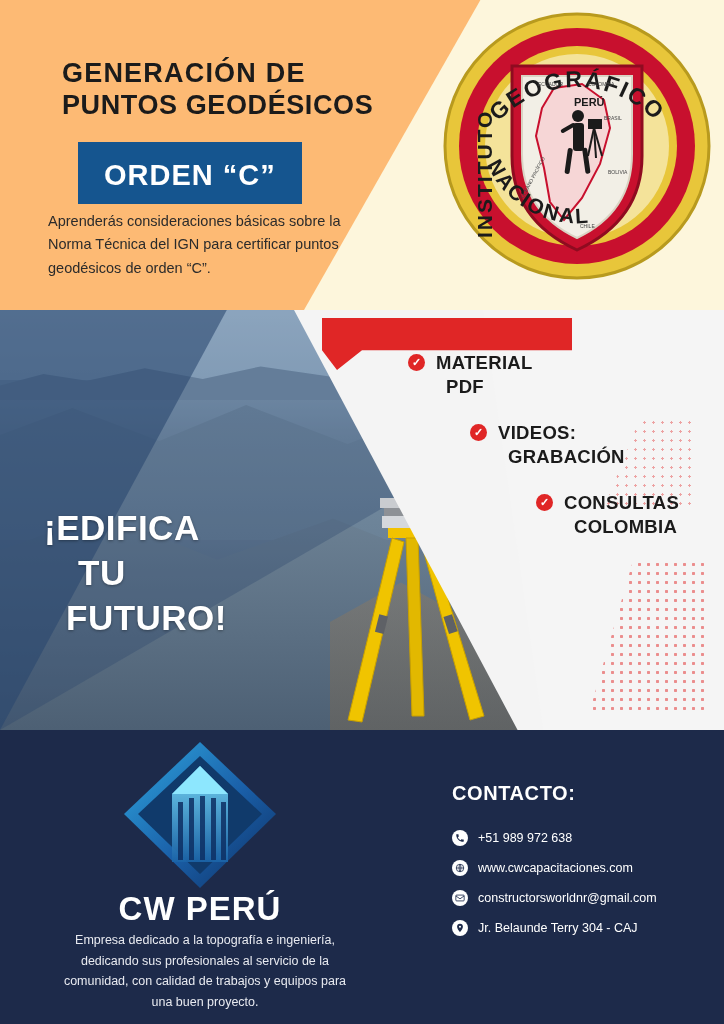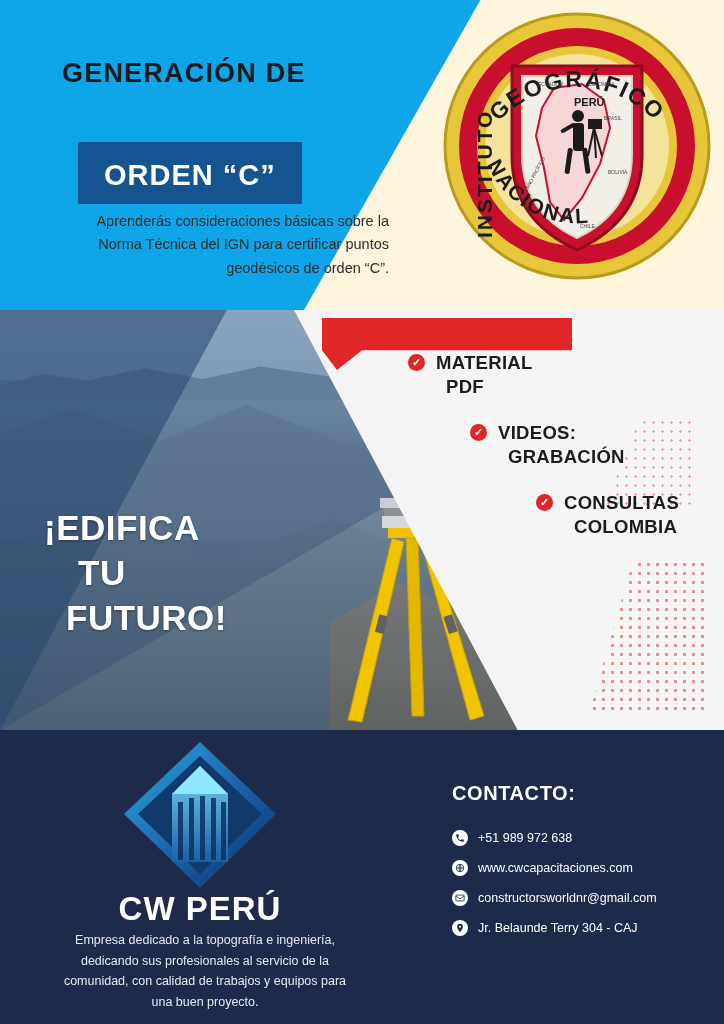--- a/index.html
+++ b/index.html
@@ -19,21 +19,21 @@
     height: 1024px;
     overflow: hidden;
     background: #f2f2f2;
   }
 
   
   .top-section {
     position: absolute;
     left: 0; top: 0;
     width: 724px; height: 310px;
-    background: #0ea5e9;
+    background: #fdba74;
     overflow: hidden;
   }
   .top-cream {
     position: absolute;
     right: 0; top: 0;
     width: 420px; height: 310px;
     background: #fdf6dc;
     clip-path: polygon(42% 0%, 100% 0%, 100% 100%, 0% 100%);
   }
   .top-title {
@@ -60,26 +60,25 @@
     left: 78px; top: 142px;
     background: #15558f;
     color: #ffffff;
     font-size: 29px;
     font-weight: bold;
     letter-spacing: 1px;
     padding: 17px 26px 12px 26px;
   }
   .top-desc {
     position: absolute;
-    left: 69px; top: 210px;
+    left: 48px; top: 210px;
     width: 320px;
     font-size: 14.5px;
     line-height: 1.62;
     color: #2b2b2b;
-    text-align: right;
   }
 
   
   .ign-logo {
     position: absolute;
     left: 432px; top: -12px;
     width: 290px; height: 312px;
   }
   .ign-logo svg { display: block; }
 
@@ -317,20 +316,21 @@
 </head>
 <body>
 
 <div class="poster">
 
   <div class="top-section">
     <div class="top-cream"></div>
 
     <div class="top-title">
       <div class="l1">GENERACIÓN DE</div>
+      <div class="l2">PUNTOS GEODÉSICOS</div>
     </div>
 
     <div class="orden-box">ORDEN “C”</div>
 
     <div class="top-desc">Aprenderás consideraciones básicas sobre la Norma Técnica del IGN para certificar puntos geodésicos de orden “C”.</div>
 
     <div class="ign-logo">
       <svg width="290" height="312" viewBox="0 0 290 312">
         <defs>
           <path id="arcTop" d="M 45,170 A 106,106 0 0 1 245,170" fill="none"></path>

